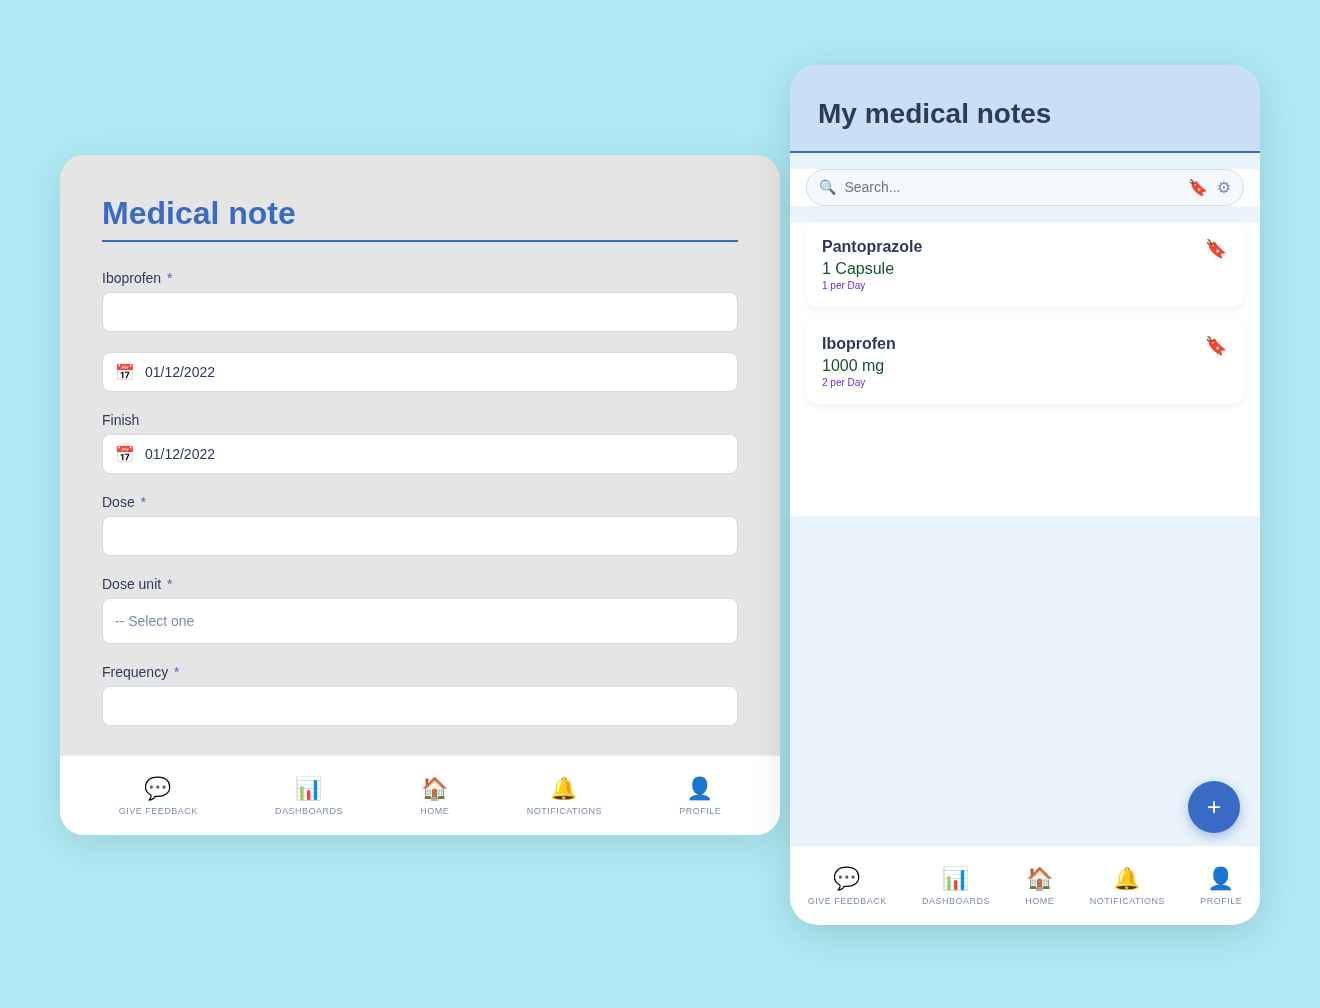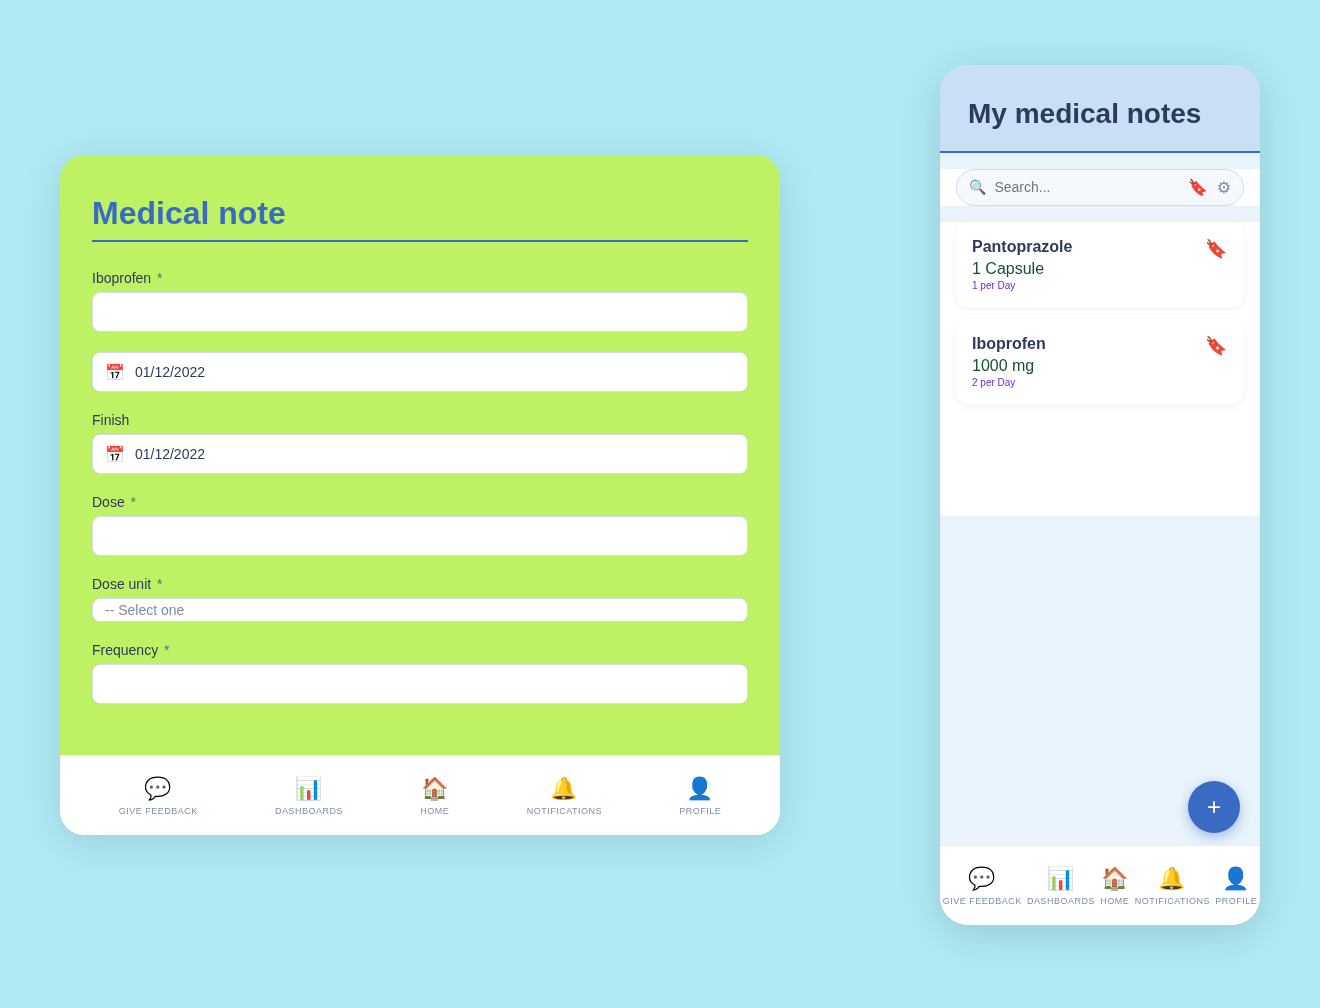--- a/index.html
+++ b/index.html
@@ -12,23 +12,23 @@
       overflow: hidden;
     }
 
     
     .medical-note-card {
       position: absolute;
       left: 60px;
       top: 155px;
       width: 720px;
       height: 680px;
-      background: #bef264;
+      background: #e5e5e5;
       border-radius: 24px;
-      padding: 40px 32px;
+      padding: 40px 42px;
       box-shadow: 0 8px 40px rgba(0,0,0,0.12);
       overflow: hidden;
     }
 
     .card-title {
       font-size: 32px;
       font-weight: 700;
       color: #3a6bc4;
       margin-bottom: 8px;
     }
@@ -85,21 +85,21 @@
       flex-shrink: 0;
     }
 
     .date-text {
       font-size: 14px;
       color: #2d3a5a;
     }
 
     .select-input {
       width: 100%;
-      height: 24px;
+      height: 46px;
       border: 1px solid #d0dce8;
       border-radius: 8px;
       padding: 0 12px;
       font-size: 14px;
       color: #7a8cb0;
       background: #fff;
       outline: none;
       appearance: none;
     }
 
@@ -136,21 +136,21 @@
       color: #7a8cb0;
       text-transform: uppercase;
       letter-spacing: 0.5px;
     }
 
     
     .medical-notes-card {
       position: absolute;
       right: 60px;
       top: 65px;
-      width: 320px;
+      width: 470px;
       height: 860px;
       background: #e8f3fb;
       border-radius: 28px;
       overflow: hidden;
       box-shadow: 0 8px 40px rgba(0,0,0,0.15);
     }
 
     .notes-header {
       background: #c8dff5;
       padding: 32px 28px 20px;

